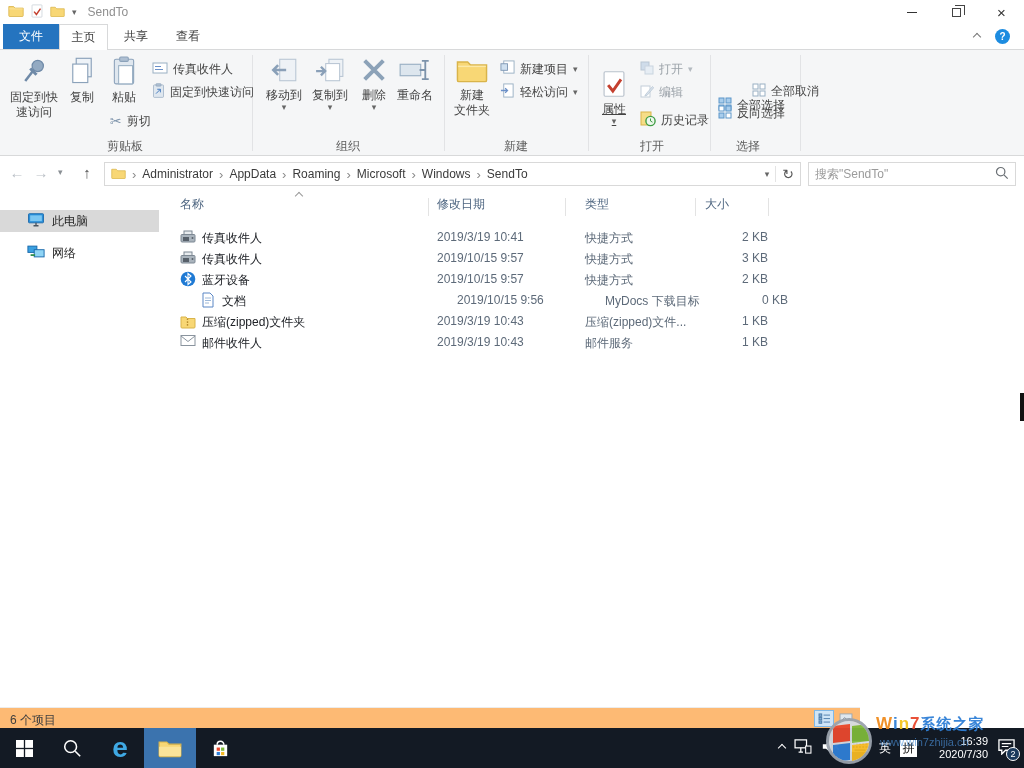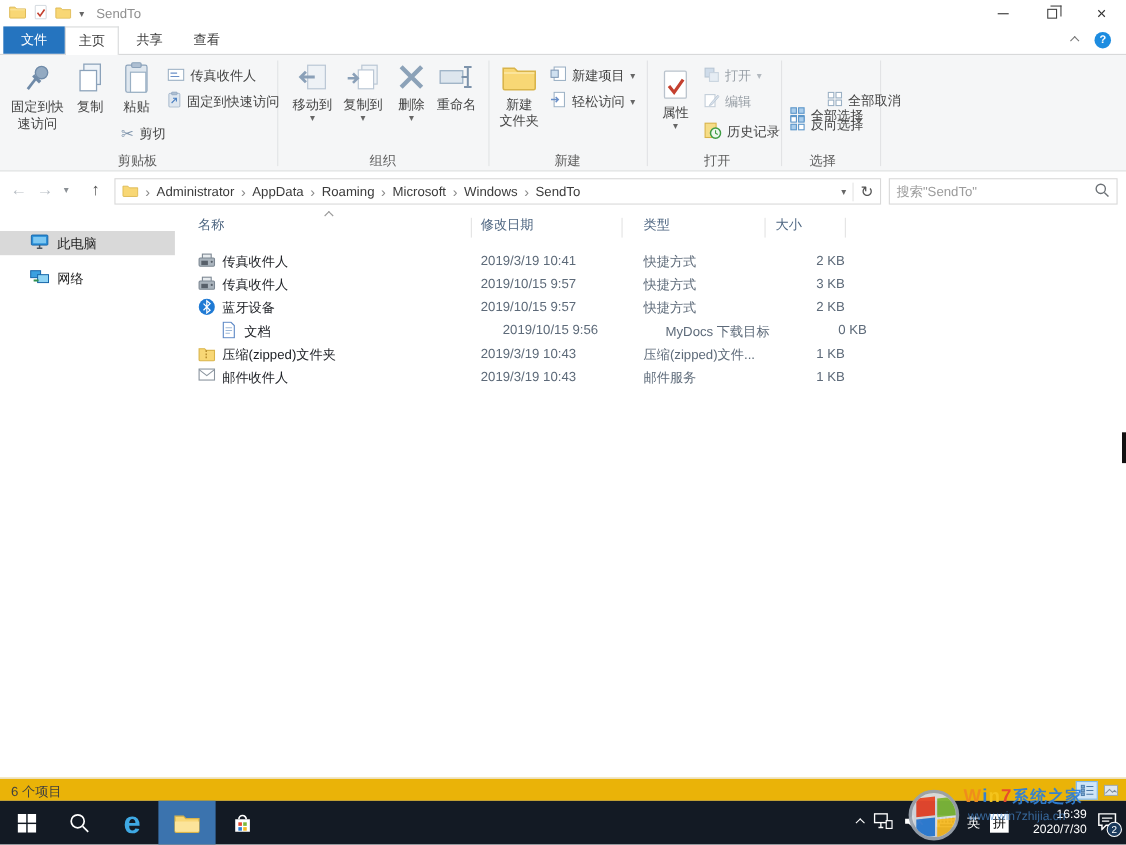--- a/index.html
+++ b/index.html
@@ -52,21 +52,21 @@
   .side-item { position:absolute; left:0; width:159px; height:22px; display:flex; align-items:center; gap:7px; padding-left:27px; color:#1e1e1e; }
   .side-sel { background:#d9d9d9; }
   .colhead { position:absolute; top:5px; color:#4d6580; }
   .coldiv { position:absolute; top:7px; width:1px; height:18px; background:#e3e3e3; }
   .frow { position:absolute; left:0; width:860px; height:21px; }
   .fcell { position:absolute; top:3px; color:#5d6a79; white-space:nowrap; }
   .fname { color:#202328; }
   .ficon { position:absolute; left:180px; top:2px; width:16px; height:16px; }
 
   
-  .statusbar { left:0; top:707px; width:1024px; height:21px; background:#eab308; border-top:1px solid #ececec; }
+  .statusbar { left:0; top:707px; width:860px; height:21px; background:#fdba74; border-top:1px solid #ececec; }
   .viewbtn { position:absolute; top:2px; width:20px; height:17px; display:flex; align-items:center; justify-content:center; }
   .viewbtn-sel { background:#cfe5f7; border:1px solid #7fb8e8; }
 
   
   .taskbar { left:0; top:728px; width:1024px; height:40px; background:#131a24; }
   .tbtn { position:absolute; top:0; width:48px; height:40px; display:flex; align-items:center; justify-content:center; }
   .tbtn-active { background:#3b73ae; }
   .tray { position:absolute; right:0; top:0; height:40px; display:flex; align-items:center; gap:9px; padding-right:8px; color:#fff; }
   .clockblk { text-align:right; color:#fff; font-size:11px; line-height:13px; width:62px; }
   .ime-box { width:17px; height:17px; background:#fff; color:#000; display:flex; align-items:center; justify-content:center; font-size:12px; }
@@ -239,21 +239,21 @@
     <div class="rbtn-sm" style="left:500px; top:33px;">
       <span><svg width="15" height="15" viewBox="0 0 16 16">
             <rect x="4" y="1" width="10" height="14" fill="#fff" stroke="#9ab0c4"></rect>
             <path d="M1 8 h7 M5.5 5.5 L8 8 l-2.5 2.5" stroke="#6b90c8" stroke-width="1.4" fill="none"></path>
           </svg></span>
       <span>轻松访问</span>
       <span class="dd">▾</span>
     </div>
     <div class="grouplabel" style="left:468px; width:96px;">新建</div>
 
-    <div class="rbtn-lg" style="left:596px; top:13px; width:36px;">
+    <div class="rbtn-lg" style="left:596px; top:20px; width:36px;text-decoration:underline;">
       <span><svg width="24" height="28" viewBox="0 0 20 24">
             <rect x="1.5" y="1.5" width="17" height="21" rx="1" fill="#fff" stroke="#b9c2cc"></rect>
             <path d="M5 13 l4 5 l7 -10" stroke="#c4402f" stroke-width="2.5" fill="none"></path>
           </svg></span>
       <span>属性</span>
       <span class="dd">▾</span>
     </div>
     <div class="rbtn-sm" style="left:640px; top:10px;">
       <span><svg width="14" height="14" viewBox="0 0 14 14">
             <rect x="1" y="1" width="8" height="8" fill="#cfdcea" stroke="#b9c6d4"></rect>

